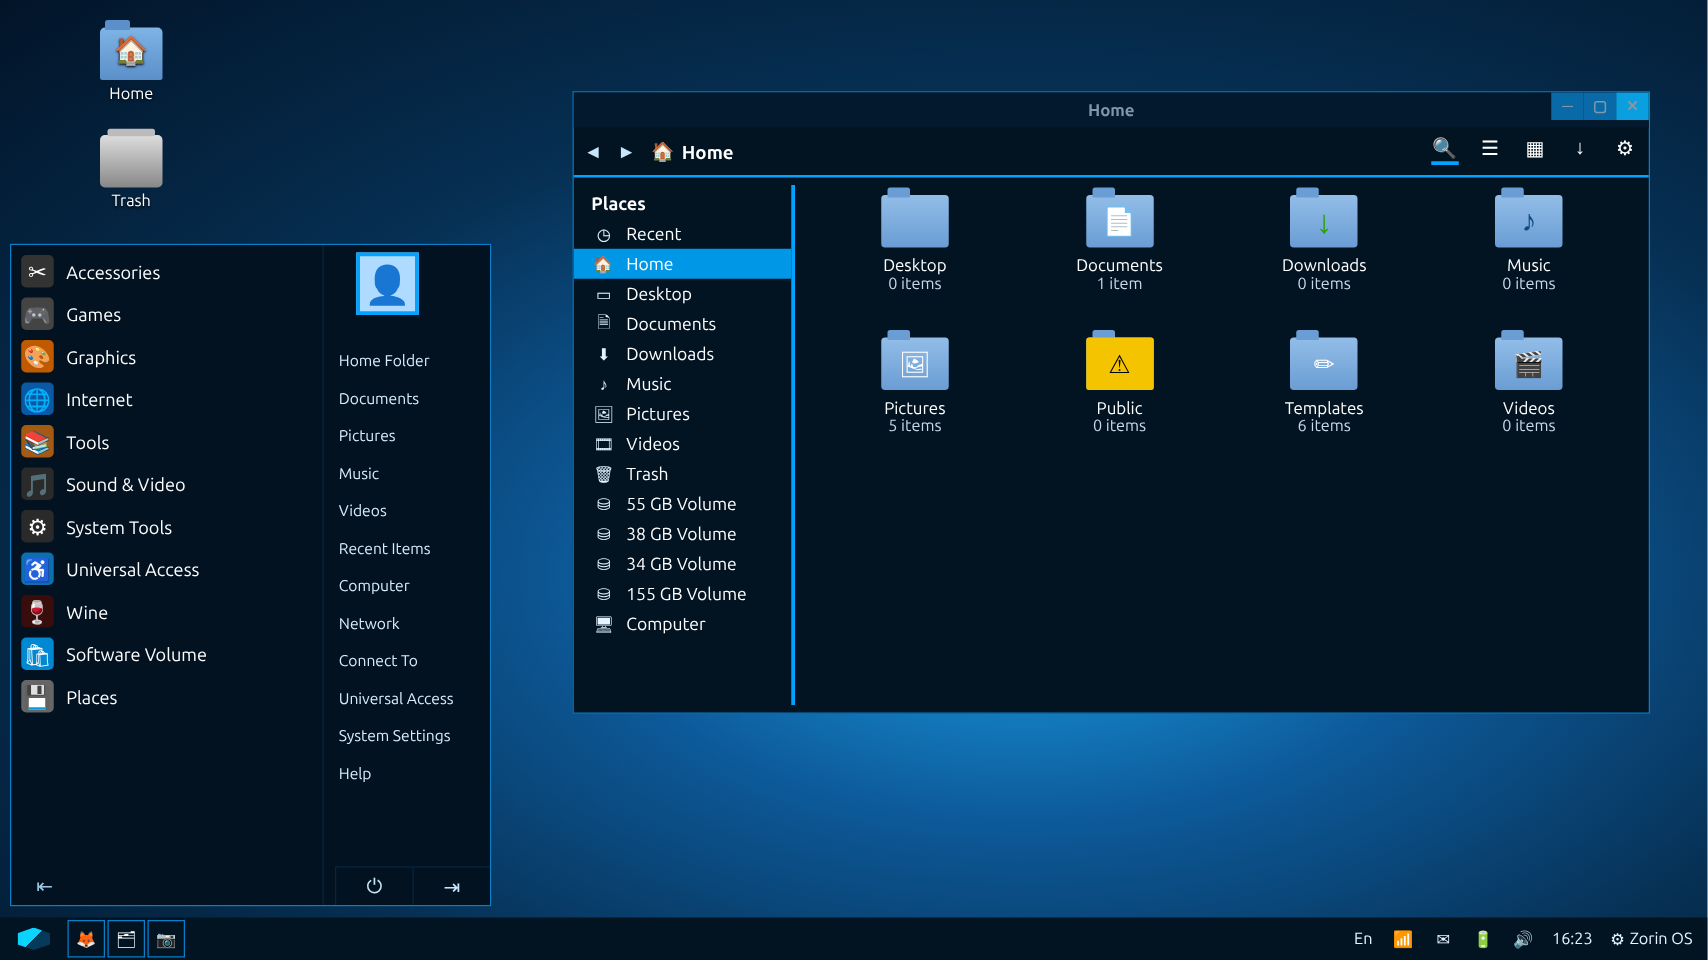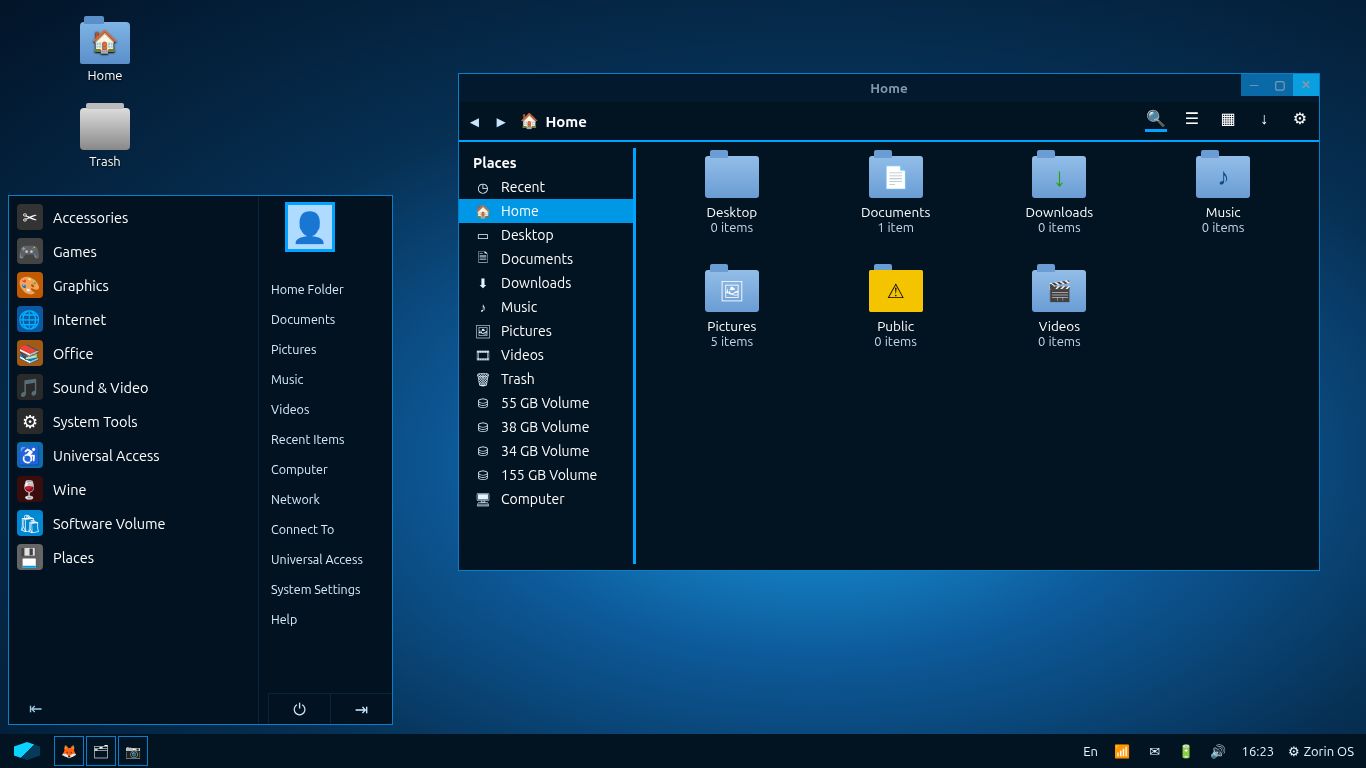--- a/index.html
+++ b/index.html
@@ -103,21 +103,21 @@
       <div class="itm">
         <span class="ci ci-gra">🎨</span>
         <span>Graphics</span>
       </div>
       <div class="itm">
         <span class="ci ci-int">🌐</span>
         <span>Internet</span>
       </div>
       <div class="itm">
         <span class="ci ci-off">📚</span>
-        <span>Office</span>
+        <span>Tools</span>
       </div>
       <div class="itm">
         <span class="ci ci-snd">🎵</span>
         <span>Sound &amp; Video</span>
       </div>
       <div class="itm">
         <span class="ci ci-sys">⚙</span>
         <span>System Tools</span>
       </div>
       <div class="itm">
@@ -275,20 +275,25 @@
           <div class="fic fol ov-pic"></div>
           <div class="nm">Pictures</div>
           <div class="ct">5 items</div>
         </div>
         <div class="fi">
           <div class="fic fol ov-pub"></div>
           <div class="nm">Public</div>
           <div class="ct">0 items</div>
         </div>
         <div class="fi">
+          <div class="fic fol ov-tpl"></div>
+          <div class="nm">Templates</div>
+          <div class="ct">6 items</div>
+        </div>
+        <div class="fi">
           <div class="fic fol ov-vid"></div>
           <div class="nm">Videos</div>
           <div class="ct">0 items</div>
         </div>
       </div>
   </div>
 </div>
 
 <div class="taskbar">
   <div class="tbi os-logo"></div>

